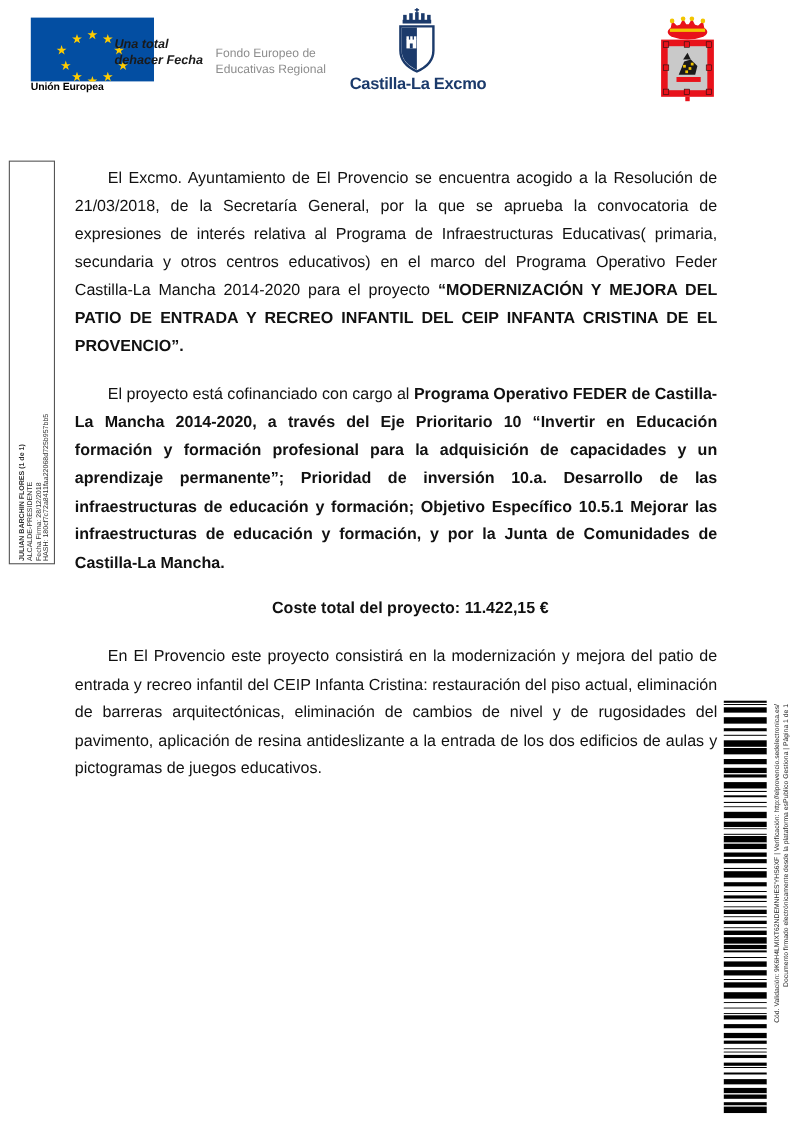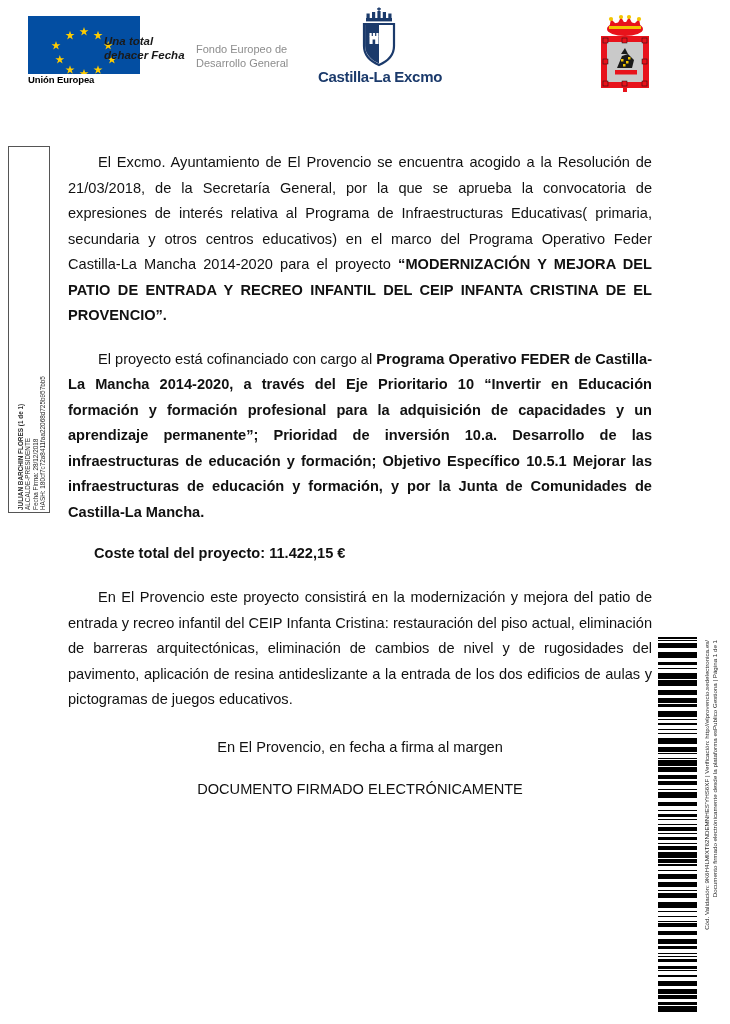--- a/index.html
+++ b/index.html
@@ -176,20 +176,21 @@
   }
   .b { font-weight: bold; }
 
   .money {
     margin: 0 0 22px 0;
     font-size: 14.6px;
     line-height: 20px;
     font-weight: bold;
     text-indent: 26px;
     color: #111;
+    text-align: center;
   }
   .money.first { margin-top: 6px; }
 
   .closing {
     position: absolute;
     left: 68px;
     top: 735px;
     width: 584px;
     text-align: center;
   }
@@ -271,21 +272,21 @@
       <div class="eu-caption">Unión Europea</div>
     </div>
 
     <div class="manera">
       <div>Una total</div>
       <div>dehacer Fecha</div>
     </div>
 
     <div class="fondo">
       <div>Fondo Europeo de</div>
-      <div>Desarrollo General</div>
+      <div>Educativas Regional</div>
     </div>
 
     <div class="clm-block">
       <div class="clm-shield-wrap">
         <svg viewBox="0 0 62 62" width="62" height="62">
 
           <g fill="#1b3a6b">
             <rect x="18" y="12" width="26" height="3.4"></rect>
             <rect x="18.5" y="7.5" width="3.2" height="5"></rect>
             <rect x="24" y="6" width="3.2" height="6.5"></rect>
@@ -368,24 +369,20 @@
 
     <p class="para"><span>El Excmo. Ayuntamiento de El Provencio se encuentra acogido a la Resolución de 21/03/2018, de la Secretaría General, por la que se aprueba la convocatoria de expresiones de interés relativa al Programa de Infraestructuras Educativas( primaria, secundaria y otros centros educativos) en el marco del Programa Operativo Feder Castilla-La Mancha 2014-2020 para el proyecto </span><span class="b">“MODERNIZACIÓN Y MEJORA DEL PATIO DE ENTRADA Y RECREO INFANTIL DEL CEIP INFANTA CRISTINA DE EL PROVENCIO”.</span></p>
 
     <p class="para"><span>El proyecto está cofinanciado con cargo al </span><span class="b">Programa Operativo FEDER de Castilla-La Mancha 2014-2020, a través del Eje Prioritario 10 “Invertir en Educación formación y formación profesional para la adquisición de capacidades y un aprendizaje permanente”; Prioridad de inversión 10.a. Desarrollo de las infraestructuras de educación y formación; Objetivo Específico 10.5.1 Mejorar las infraestructuras de educación y formación, y por la Junta de Comunidades de Castilla-La Mancha.</span></p>
 
     <div class="money first">Coste total del proyecto: 11.422,15 €</div>
 
     <p class="para">En El Provencio este proyecto consistirá en la modernización y mejora del patio de entrada y recreo infantil del CEIP Infanta Cristina: restauración del piso actual, eliminación de barreras arquitectónicas, eliminación de cambios de nivel y de rugosidades del pavimento, aplicación de resina antideslizante a la entrada de los dos edificios de aulas y pictogramas de juegos educativos.</p>
   </div>
 
-  <div class="closing">
-    <div class="c1">En El Provencio, en fecha a firma al  margen</div>
-    <div class="c2">DOCUMENTO FIRMADO ELECTRÓNICAMENTE</div>
-  </div>
 
   <div class="barcode" id="barcode">
       <div class="bar" style="height: 2px; background: rgb(0, 0, 0);"></div>
       <div class="bar" style="height: 1px; background: rgb(255, 255, 255);"></div>
       <div class="bar" style="height: 1px; background: rgb(0, 0, 0);"></div>
       <div class="bar" style="height: 2px; background: rgb(255, 255, 255);"></div>
       <div class="bar" style="height: 5px; background: rgb(0, 0, 0);"></div>
       <div class="bar" style="height: 4px; background: rgb(255, 255, 255);"></div>
       <div class="bar" style="height: 6px; background: rgb(0, 0, 0);"></div>
       <div class="bar" style="height: 4px; background: rgb(255, 255, 255);"></div>

